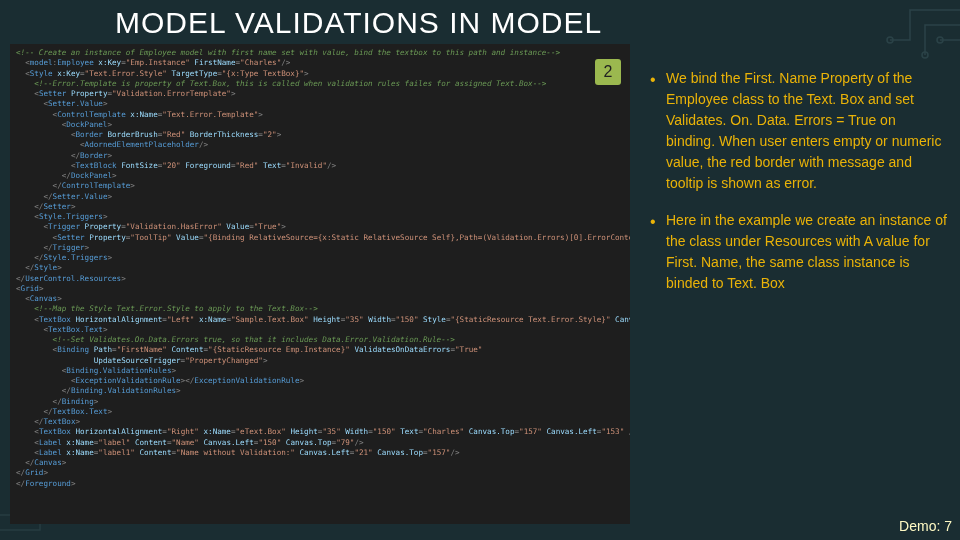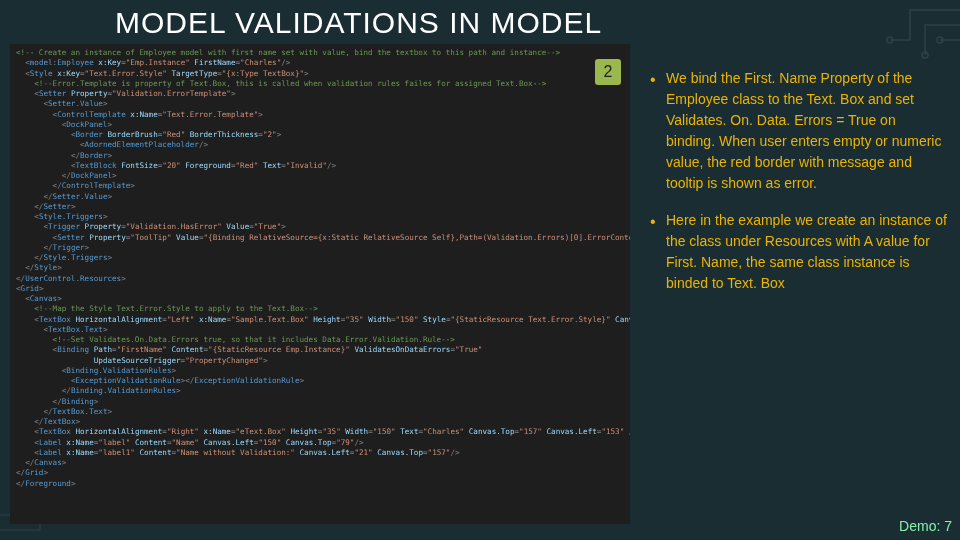--- a/index.html
+++ b/index.html
@@ -51,24 +51,24 @@
     font-size: 14px;
     line-height: 1.5;
     color: #eab308;
   }
   .bullets li { list-style: none; position: relative; padding-left: 16px; margin-bottom: 16px; }
   .bullets li::before { content: "•"; position: absolute; left: 0; top: 0; font-size: 16px; }
   .demo {
     position: absolute;
     bottom: 6px; right: 8px;
     font-size: 14px;
-    color: #86efac;
+    color: #fef9c3;
   }
   
-  .cm { color: #6a9955; }
+  .cm { color: #6a9955; font-style: italic; }
   .tag { color: #569cd6; }
   .attr { color: #9cdcfe; }
   .str { color: #ce9178; }
   .pun { color: #808080; }
 </style>
 </head>
 <body>
 
 <svg class="circuit-tr" viewBox="0 0 120 80">
     <g stroke="#4a6a6f" stroke-width="1.5" fill="none">

